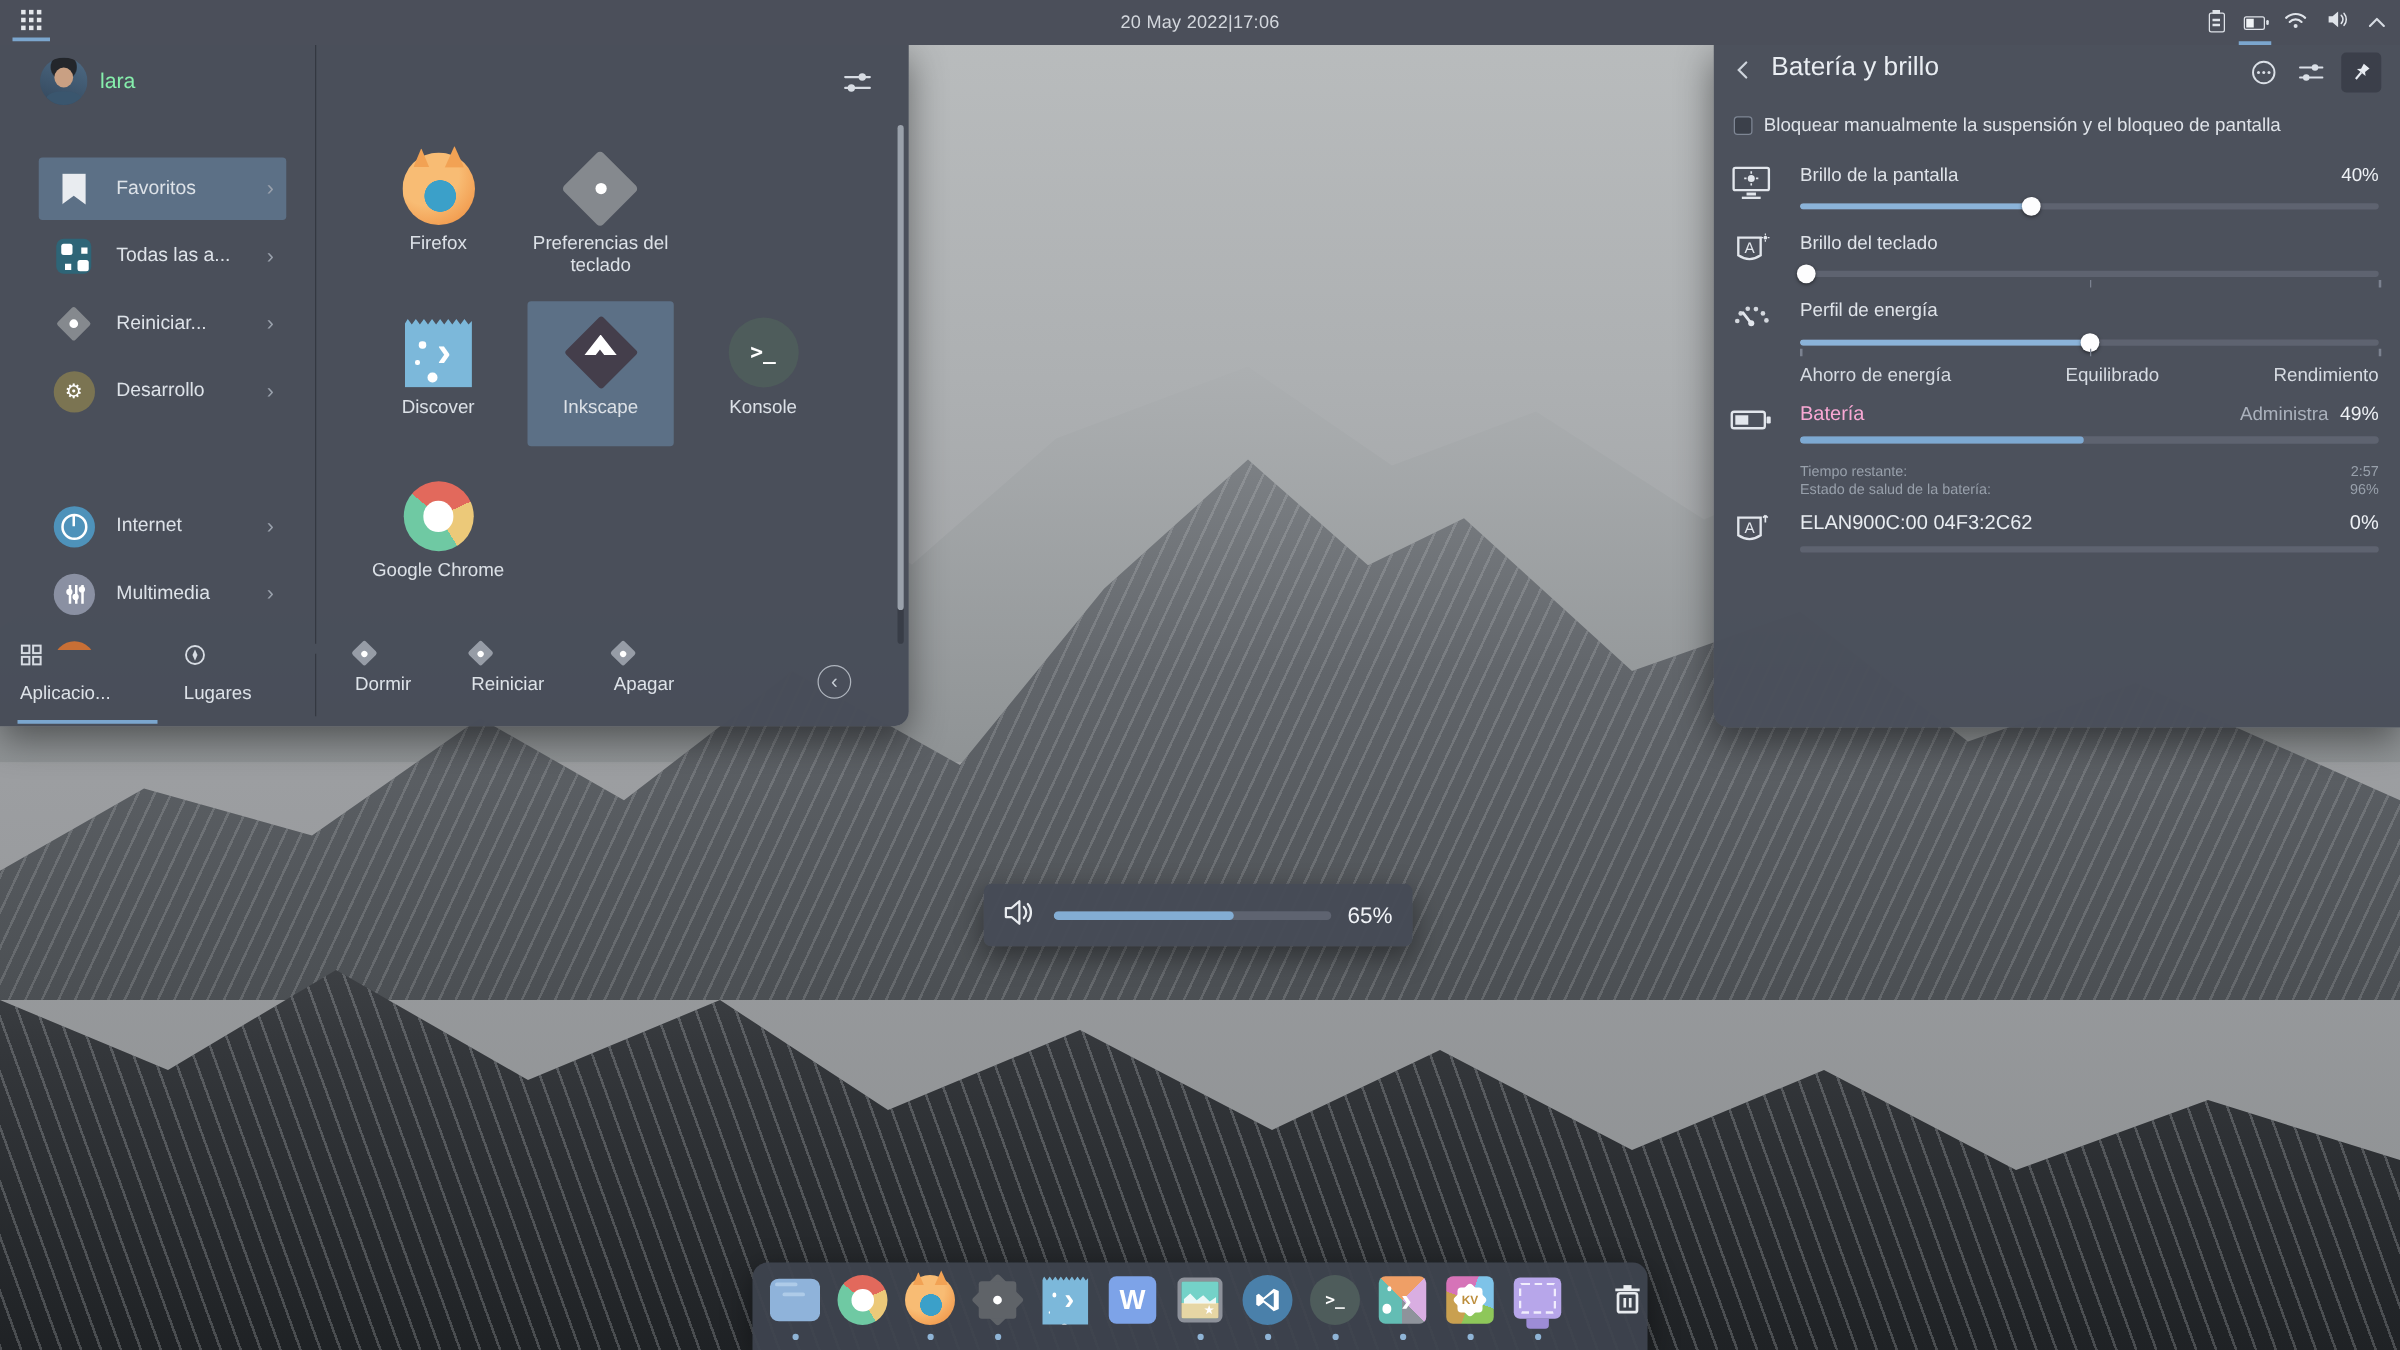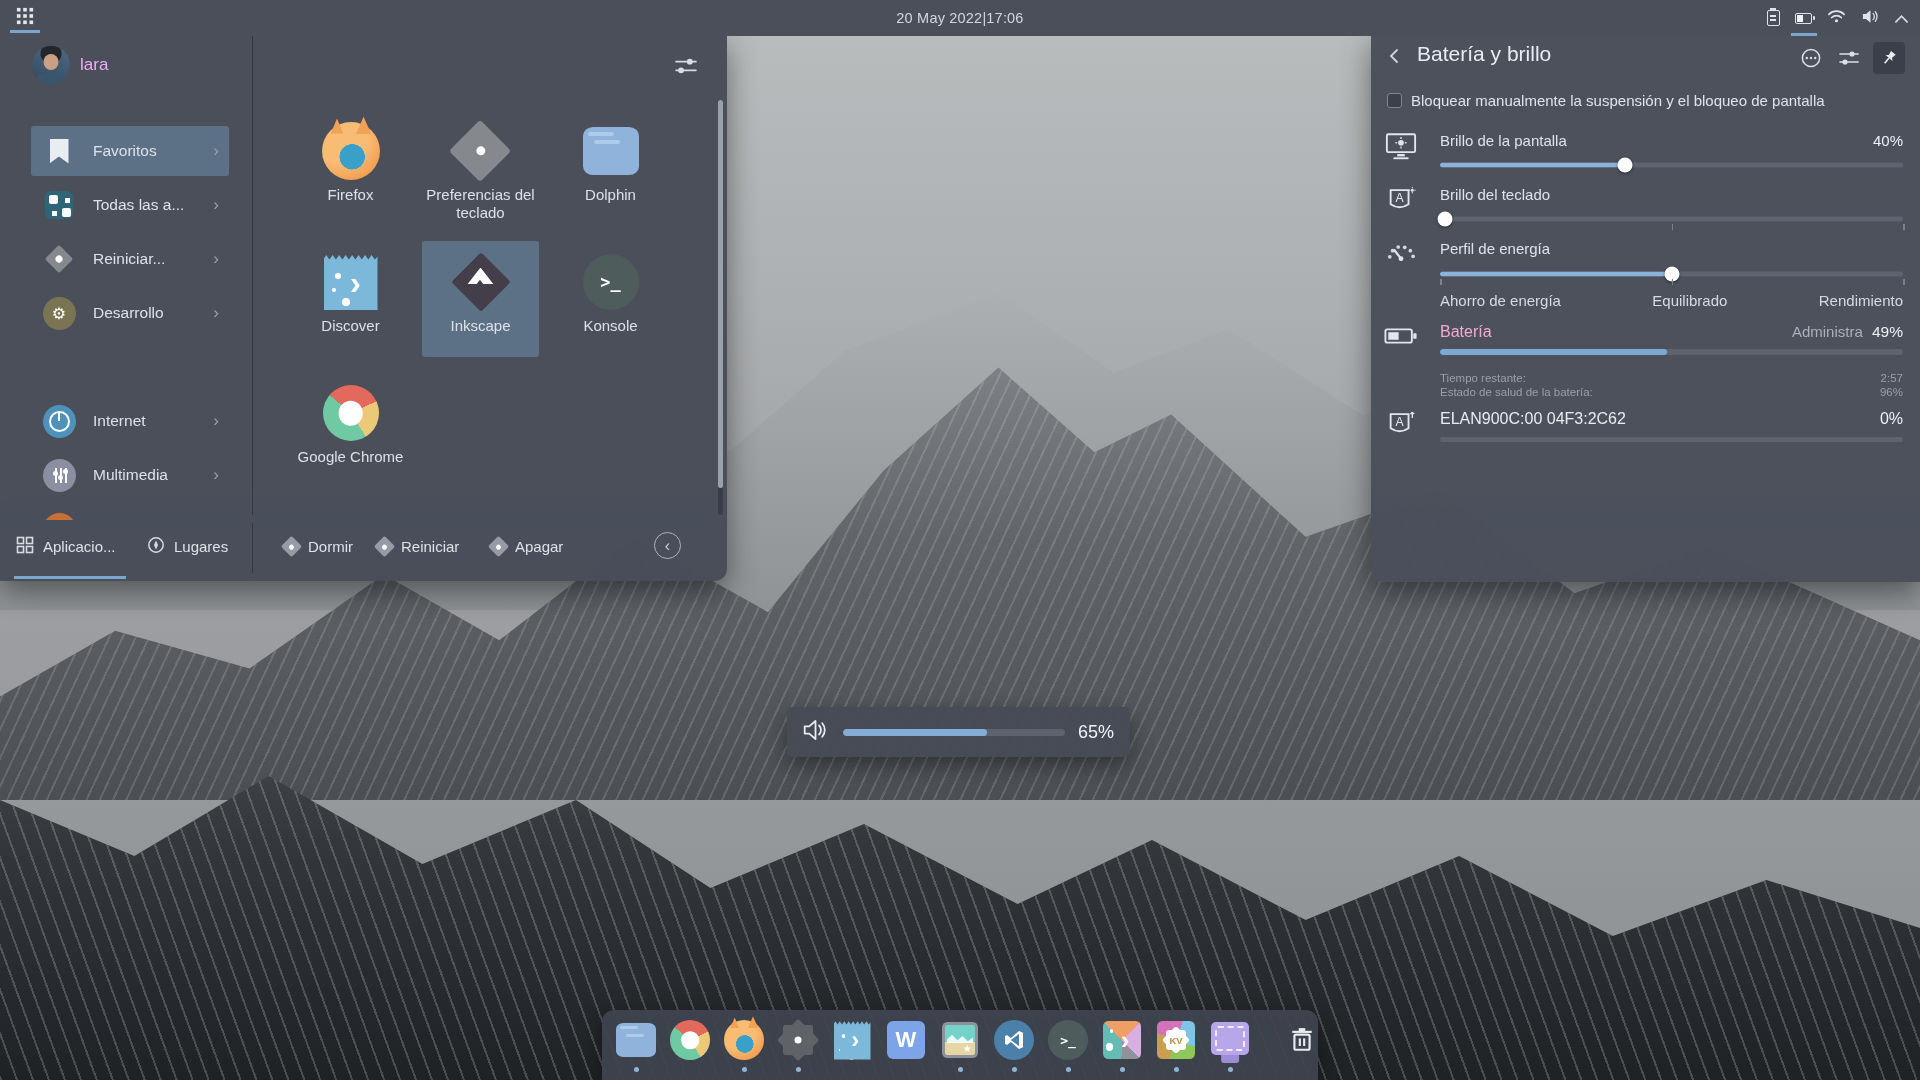--- a/index.html
+++ b/index.html
@@ -33,21 +33,21 @@
   .tray-batt::before { content:""; position:absolute; left:1px; top:1px; bottom:1px; width:6px; background:#f0f3f6; }
   .tray-batt::after { content:""; position:absolute; right:-4px; top:2.5px; width:2.5px; height:4px; background:#dfe3e9; border-radius:1px; }
 
   
   .launcher { position:absolute; left:0; top:36px; width:727px; height:545px; background:rgba(72,77,88,0.985); border-radius:0 0 12px 0; box-shadow:0 10px 30px rgba(0,0,0,.45); z-index:50; overflow:hidden; }
   .l-divider { position:absolute; left:252px; top:0; height:479px; width:1px; background:rgba(34,38,45,.55); }
   .l-avatar { position:absolute; left:32px; top:10px; width:38px; height:38px; border-radius:50%; overflow:hidden; cursor:pointer;
     background:radial-gradient(circle at 50% 20%, #23262b 0 10px, transparent 11px), linear-gradient(200deg,#4e6b85,#33475c); }
   .l-avatar::before { content:""; position:absolute; left:50%; top:8px; transform:translateX(-50%); width:15px; height:16px; border-radius:50%; background:#c9a083; }
   .l-avatar::after { content:""; position:absolute; left:50%; bottom:-3px; transform:translateX(-50%); width:28px; height:14px; border-radius:45%; background:#3a566e; }
-  .l-user { position:absolute; left:80px; top:0; height:58px; display:flex; align-items:center; font-size:17px; color:#f0abfc; }
+  .l-user { position:absolute; left:80px; top:0; height:58px; display:flex; align-items:center; font-size:17px; color:#86efac; }
   .l-search { position:absolute; left:264px; top:19px; width:391px; height:34px; background:rgba(56,61,71,.55); border:1px solid #6f9ec9; border-radius:5px; color:#c9cfd8; font-size:15px; padding:0 10px; outline:none; font-family:inherit; }
   .l-search::placeholder { color:#8b93a0; }
   .l-config { position:absolute; left:674px; top:20px; width:26px; height:20px; cursor:pointer; }
 
   
   .sb-item { position:absolute; left:31px; width:198px; height:50px; display:flex; align-items:center; cursor:pointer; border-radius:3px; }
   .sb-item.selected { background:#5c7086; }
   .sb-ic { width:36px; height:36px; margin-left:10px; display:flex; align-items:center; justify-content:center; position:relative; flex:0 0 36px; }
   .sb-label { margin-left:16px; font-size:15.5px; color:#dde2e8; white-space:nowrap; }
   .sb-chev { margin-left:auto; margin-right:10px; color:#9aa1ac; font-size:17px; }
@@ -116,21 +116,21 @@
   .ic-kvantum .gear::before { content:""; position:absolute; inset:2px; background:#fff; border-radius:3px; transform:rotate(45deg); }
   .ic-kvantum .gear::after { content:""; position:absolute; inset:2px; background:#fff; border-radius:3px; }
   .ic-kvantum .kv { position:relative; z-index:2; font-size:9.5px; font-weight:800; color:#bd8e3c; }
   .ic-spectacle { width:88%; height:74%; border-radius:5px; background:#b7a6ea; position:relative; margin-top:-8%; }
   .ic-spectacle::before { content:""; position:absolute; inset:4px; border:2px dashed #f1edfd; border-radius:3px; }
   .ic-spectacle::after { content:""; position:absolute; left:50%; transform:translateX(-50%); bottom:-8px; width:46%; height:8px; background:#9d8cd6; border-radius:0 0 3px 3px; }
 
   
   .l-bottom { position:absolute; left:0; bottom:0; width:727px; height:66px; }
   .lb-divider { position:absolute; left:252px; top:8px; bottom:8px; width:1px; background:rgba(34,38,45,.55); }
-  .lb-item { position:absolute; top:0; height:62px; display:flex; align-items:center; gap:9px; cursor:pointer; font-size:15px; color:#dde2e8; }
+  .lb-item { position:absolute; top:0; height:62px; display:flex; align-items:flex-start; gap:9px; cursor:pointer; font-size:15px; color:#dde2e8;flex-direction:column; }
   .lb-underline { position:absolute; left:14px; bottom:2px; width:112px; height:3px; background:#7ba6ce; }
   .pw-d { width:15px; height:15px; background:#969ca6; transform:rotate(45deg); border-radius:2px; position:relative; }
   .pw-d::after { content:""; position:absolute; left:50%; top:50%; transform:translate(-50%,-50%); width:5px; height:5px; border-radius:50%; background:#fff; }
   .lb-collapse { position:absolute; left:654px; top:17px; width:27px; height:27px; border:1.5px solid #aeb4bd; border-radius:50%; display:flex; align-items:center; justify-content:center; cursor:pointer; color:#c6ccd4; font-size:16px; }
 
   
   .panel { position:absolute; left:1371px; top:36px; width:549px; height:546px; background:rgba(74,79,90,.985); border-radius:0 0 0 12px; box-shadow:0 10px 30px rgba(0,0,0,.45); z-index:50; }
   .p-back { position:absolute; left:16px; top:12px; width:20px; height:20px; cursor:pointer; }
   .p-title { position:absolute; left:46px; top:6px; font-size:21px; color:#e9edf2; }
   .p-hbtn { position:absolute; top:6px; width:32px; height:32px; display:flex; align-items:center; justify-content:center; cursor:pointer; border-radius:4px; }
@@ -305,26 +305,20 @@
         <span class="ic-firefox" style="width:58px;height:58px"></span>
       </div>
     <div class="tile-label">Firefox</div>
   </div>
   <div class="tile" style="left:422px; top:74px">
     <div class="tile-ic">
         <span class="ic-gear8" style="width:58px;height:58px"></span>
       </div>
     <div class="tile-label">Preferencias del teclado</div>
   </div>
-  <div class="tile" style="left:552px; top:74px">
-    <div class="tile-ic">
-        <span class="ic-folder" style="width:56px;height:48px"></span>
-      </div>
-    <div class="tile-label">Dolphin</div>
-  </div>
   <div class="tile" style="left:292px; top:205px">
     <div class="tile-ic">
         <span class="ic-discover" style="width:54px;height:56px">
           <span class="arr">›</span>
         </span>
       </div>
     <div class="tile-label">Discover</div>
   </div>
   <div class="tile selected" style="left:422px; top:205px">
     <div class="tile-ic">

